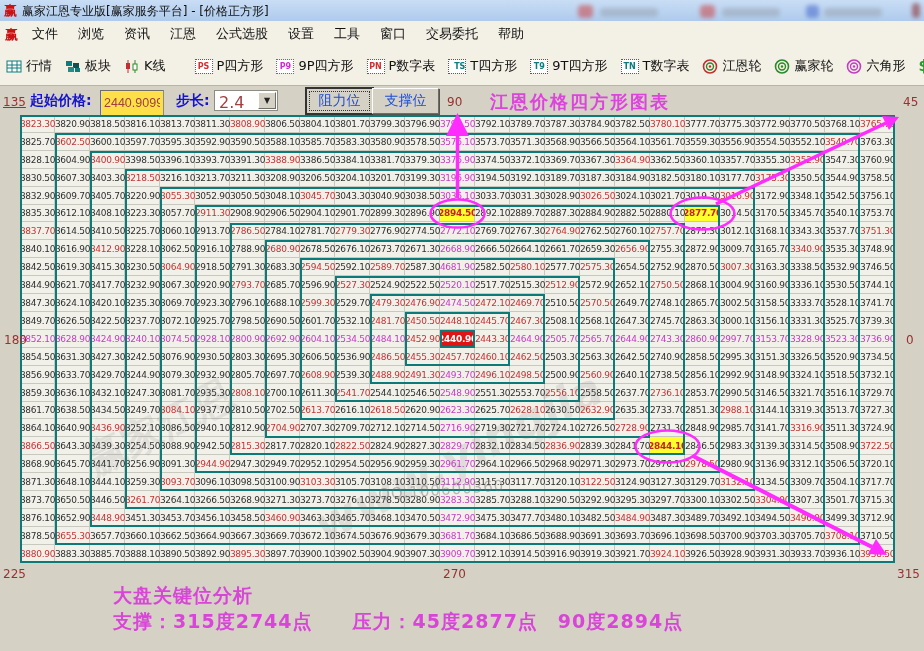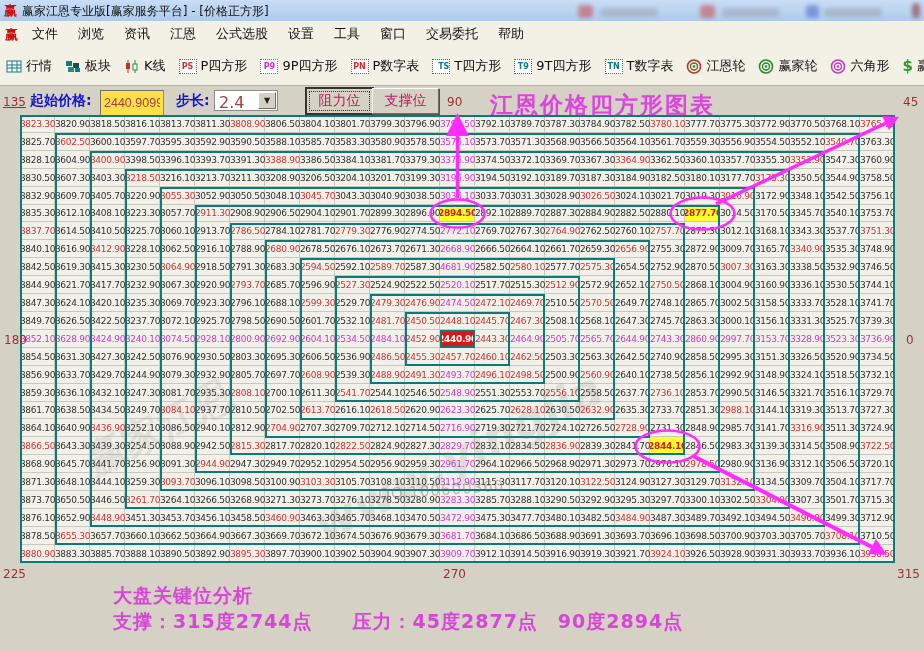--- a/index.html
+++ b/index.html
@@ -30,23 +30,23 @@
   .angle-label{position:absolute;color:#9b3030;font-size:12px;}
   .field{position:absolute;background:#fde047;border:1px solid #8c8c84;border-top-color:#6e6e66;border-left-color:#6e6e66;
          box-shadow:inset 1px 1px 0 #dcdcd4;font-size:12.5px;color:#a04040;padding:12px 3px;box-sizing:border-box;}
   .combo{position:absolute;background:#fff;border:1px solid #8c8c84;box-sizing:border-box;}
   .combo .val{position:absolute;left:4px;top:2px;font-size:16px;color:#a04040;}
   .combo .drop{position:absolute;right:1px;top:1px;width:16px;bottom:1px;background:#d5d1c5;
                border:1px solid #fff;border-right-color:#6e6e66;border-bottom-color:#6e6e66;
                font-size:8px;color:#222;text-align:center;line-height:16px;}
   .wbtn{position:absolute;width:65px;height:24px;background:#d5d1c5;border:1px solid #6e6e66;
         border-top-color:#fff;border-left-color:#fff;box-shadow:1px 1px 0 #55554f;
-        font-size:14px;color:#be185d;text-align:center;line-height:22px;cursor:default;}
+        font-size:14px;color:#1d4ed8;text-align:center;line-height:22px;cursor:default;}
   .wbtn.focus{outline:1px dotted #333;outline-offset:-4px;border-color:#333;box-shadow:0 0 0 1px #333,1px 1px 0 #55554f;}
-  .chart-title{position:absolute;color:#dd44dd;font-size:23px;font-weight:bold;letter-spacing:2px;}
+  .chart-title{position:absolute;color:#dd44dd;font-size:18px;font-weight:bold;letter-spacing:2px;}
   
   .grid-wrap{position:absolute;left:20px;top:115px;width:875px;height:324px;display:grid;
              grid-template-columns:repeat(25,35px);grid-template-rows:repeat(25,17.92px);background:#cfcec5;}
   .cell{background:#f1f0e9;box-shadow:inset -1px -1px 0 #c9c8bf;display:flex;align-items:center;justify-content:center;
         font-size:9px;letter-spacing:-0.3px;color:#2f2f2f;overflow:hidden;}
   .cell.m{color:#c63cc6;}
   .cell.r{color:#c43434;}
   .cell.center{background:#df1515;color:#fff;font-weight:bold;}
   .cell.hl{background:#ffff2e;color:#c81f1f;font-weight:bold;}
   .rings{position:absolute;left:20px;top:115px;width:875px;height:448px;pointer-events:none;}
@@ -112,21 +112,21 @@
             <line x1="4" y1="1" x2="4" y2="14" stroke="#c03030"></line>
             <rect x="2" y="4" width="4" height="6" fill="#c03030"></rect>
             <line x1="11" y1="1" x2="11" y2="14" stroke="#2a8a2a"></line>
             <rect x="9" y="5" width="4" height="6" fill="#fff" stroke="#2a8a2a"></rect>
           </svg>
         </span>
         <span>K线</span>
       </span>
       <span class="tb-item">
         <span class="ic">
-          <span class="badge" style="color: rgb(208, 48, 48); border-color: rgb(208, 48, 48);">PS</span>
+          <span class="badge" style="color: rgb(208, 48, 48); border-color: rgb(208, 48, 48); margin-left: 16px;">PS</span>
         </span>
         <span>P四方形</span>
       </span>
       <span class="tb-item">
         <span class="ic">
           <span class="badge" style="color: rgb(204, 47, 204); border-color: rgb(204, 47, 204);">P9</span>
         </span>
         <span>9P四方形</span>
       </span>
       <span class="tb-item">

